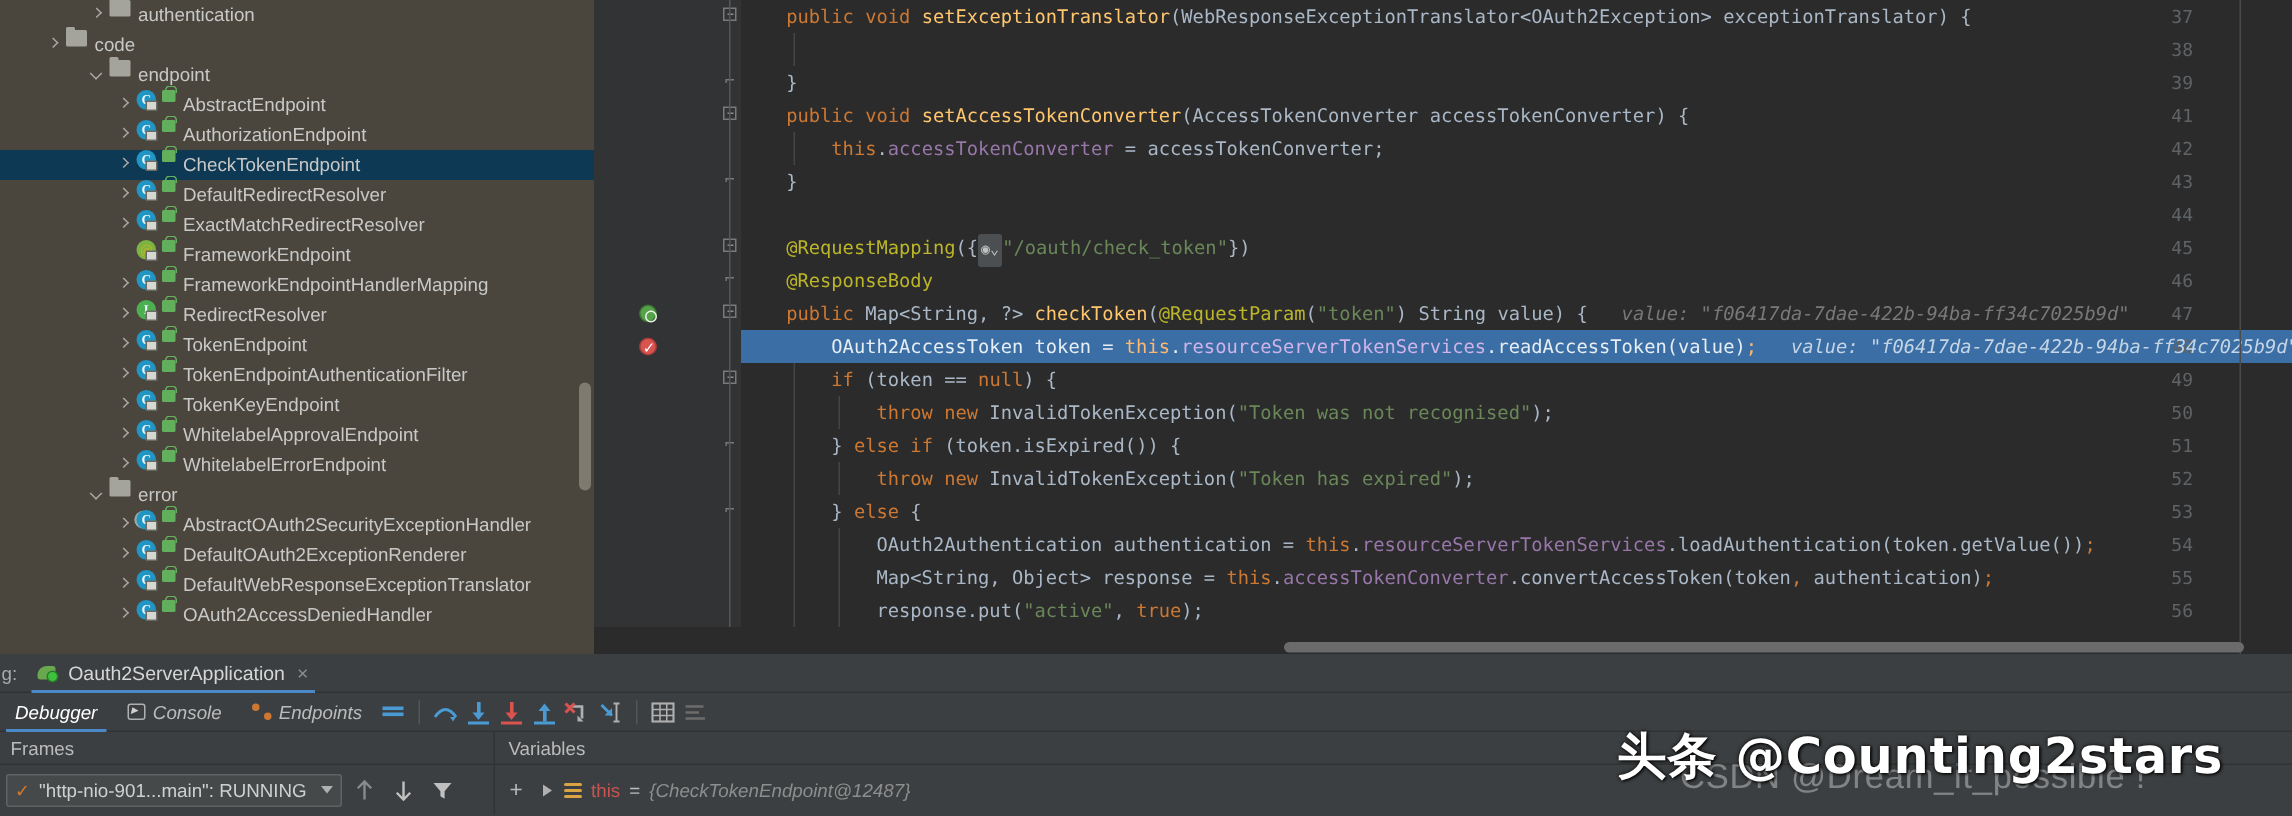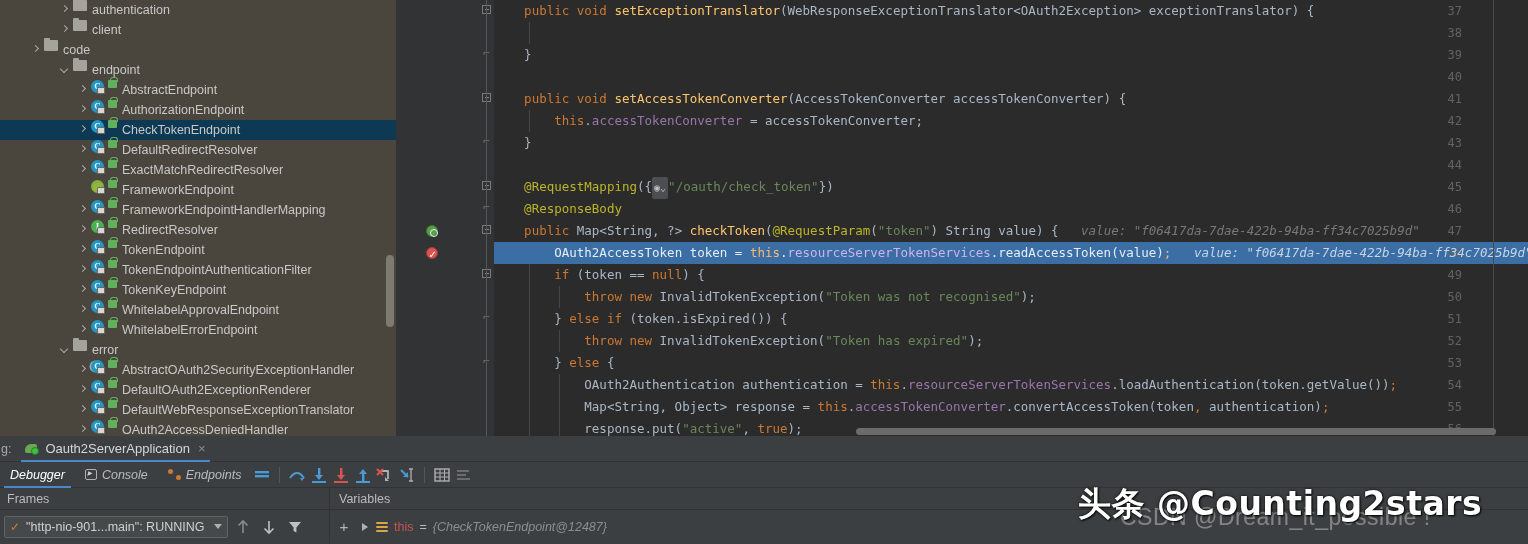--- a/index.html
+++ b/index.html
@@ -302,25 +302,20 @@
 
 <div id="root">
 
   <div id="project-tree">
     <div id="tree-rows">
         <div class="tree-row" style="padding-left: 60px;">
           <span class="arrow closed"></span>
           <span class="folder-ico"></span>
           <span class="tree-label">authentication</span>
         </div>
-        <div class="tree-row" style="padding-left: 60px;">
-          <span class="arrow closed"></span>
-          <span class="folder-ico"></span>
-          <span class="tree-label">client</span>
-        </div>
         <div class="tree-row" style="padding-left: 31px;">
           <span class="arrow closed"></span>
           <span class="folder-ico"></span>
           <span class="tree-label">code</span>
         </div>
         <div class="tree-row" style="padding-left: 60px;">
           <span class="arrow open"></span>
           <span class="folder-ico"></span>
           <span class="tree-label">endpoint</span>
         </div>
@@ -433,21 +428,20 @@
         </div>
       </div>
     <div id="tree-scrollbar"></div>
   </div>
 
   <div id="editor">
     <div id="code-rows">
         <div class="code-row"><div class="gutter"></div><span class="lineno">37</span><span class="fold minus"></span><span class="foldline"></span><span class="code-text"><span class="pl">    </span><span class="kw">public </span><span class="kw">void </span><span class="fn">setExceptionTranslator</span><span class="type">(WebResponseExceptionTranslator&lt;OAuth2Exception&gt; exceptionTranslator) {</span></span></div>
         <div class="code-row"><div class="gutter"></div><span class="lineno">38</span><span class="foldline"></span><span class="indentline" style="left: 133px;"></span></div>
         <div class="code-row"><div class="gutter"></div><span class="lineno">39</span><span class="fold brace">⌐</span><span class="foldline"></span><span class="code-text"><span class="type">    }</span></span></div>
-        <div class="code-row"><div class="gutter"></div><span class="lineno">40</span><span class="foldline"></span><span class="code-text"></span></div>
         <div class="code-row"><div class="gutter"></div><span class="lineno">41</span><span class="fold minus"></span><span class="foldline"></span><span class="code-text"><span class="pl">    </span><span class="kw">public </span><span class="kw">void </span><span class="fn">setAccessTokenConverter</span><span class="type">(AccessTokenConverter accessTokenConverter) {</span></span></div>
         <div class="code-row"><div class="gutter"></div><span class="lineno">42</span><span class="foldline"></span><span class="indentline" style="left: 133px;"></span><span class="code-text"><span class="pl">        </span><span class="kw">this</span><span class="pl">.</span><span class="fld">accessTokenConverter</span><span class="type"> = accessTokenConverter;</span></span></div>
         <div class="code-row"><div class="gutter"></div><span class="lineno">43</span><span class="fold brace">⌐</span><span class="foldline"></span><span class="code-text"><span class="type">    }</span></span></div>
         <div class="code-row"><div class="gutter"></div><span class="lineno">44</span><span class="foldline"></span><span class="code-text"></span></div>
         <div class="code-row"><div class="gutter"></div><span class="lineno">45</span><span class="fold minus"></span><span class="foldline"></span><span class="code-text"><span class="pl">    </span><span class="anno">@RequestMapping</span><span class="type">({</span><span class="inlay">◉⌄</span><span class="str">"/oauth/check_token"</span><span class="type">})</span></span></div>
         <div class="code-row"><div class="gutter"></div><span class="lineno">46</span><span class="fold brace">⌐</span><span class="foldline"></span><span class="code-text"><span class="pl">    </span><span class="anno">@ResponseBody</span></span></div>
         <div class="code-row"><div class="gutter"></div><span class="lineno">47</span><span class="bp method"></span><span class="fold minus"></span><span class="foldline"></span><span class="code-text"><span class="pl">    </span><span class="kw">public </span><span class="type">Map&lt;String, ?&gt; </span><span class="fn">checkToken</span><span class="type">(</span><span class="anno">@RequestParam</span><span class="type">(</span><span class="str">"token"</span><span class="type">) String value) {</span><span class="hint">   value: "f06417da-7dae-422b-94ba-ff34c7025b9d"</span></span></div>
         <div class="code-row current"><div class="gutter"></div><span class="lineno">48</span><span class="bp line"></span><span class="foldline"></span><span class="code-text"><span class="pl">        </span><span class="type">OAuth2AccessToken token = </span><span class="kw">this</span><span class="pl">.</span><span class="fld">resourceServerTokenServices</span><span class="type">.readAccessToken(value)</span><span class="kw">;</span><span class="hint">   value: "f06417da-7dae-422b-94ba-ff34c7025b9d"</span></span></div>
         <div class="code-row"><div class="gutter"></div><span class="lineno">49</span><span class="fold minus"></span><span class="foldline"></span><span class="indentline" style="left: 133px;"></span><span class="code-text"><span class="pl">        </span><span class="kw">if </span><span class="type">(token == </span><span class="kw">null</span><span class="type">) {</span></span></div>
         <div class="code-row"><div class="gutter"></div><span class="lineno">50</span><span class="foldline"></span><span class="indentline" style="left: 133px;"></span><span class="indentline" style="left: 163px;"></span><span class="code-text"><span class="pl">            </span><span class="kw">throw new </span><span class="type">InvalidTokenException(</span><span class="str">"Token was not recognised"</span><span class="type">);</span></span></div>

